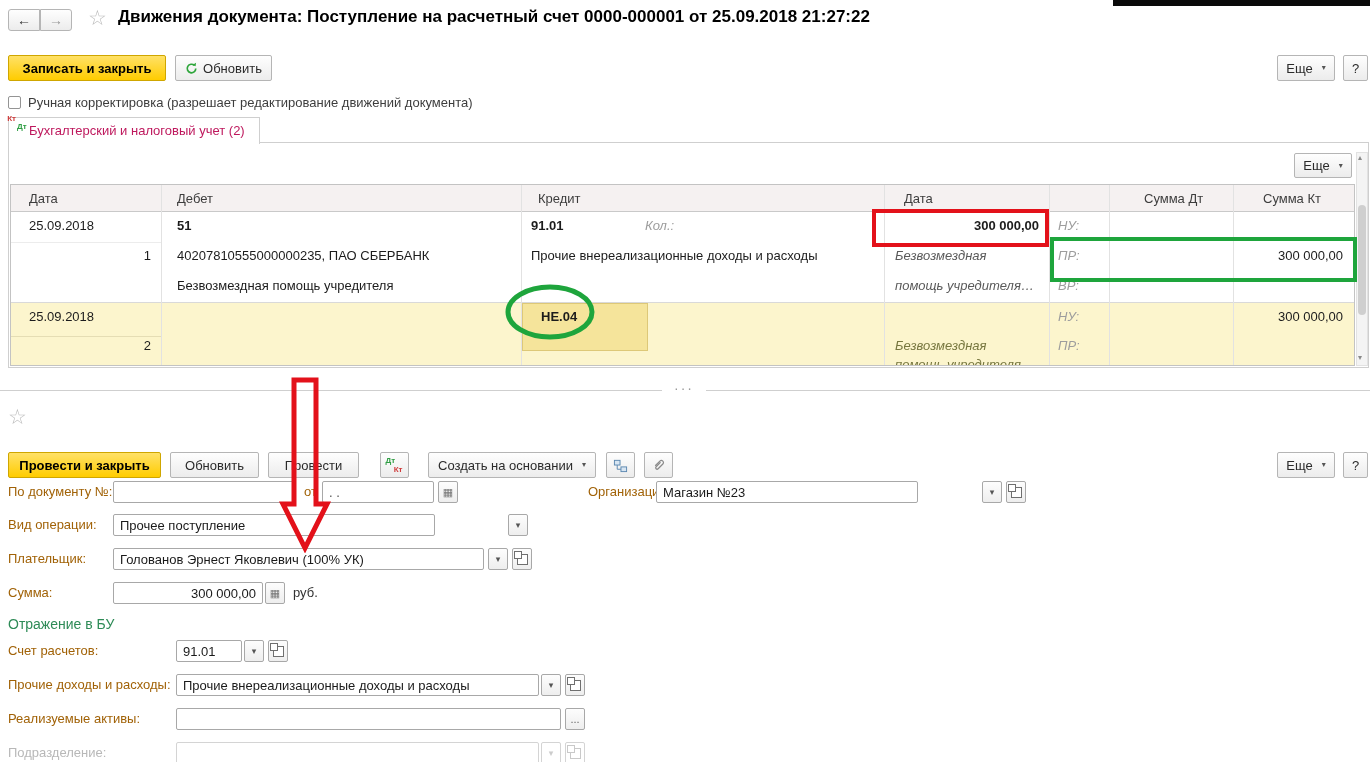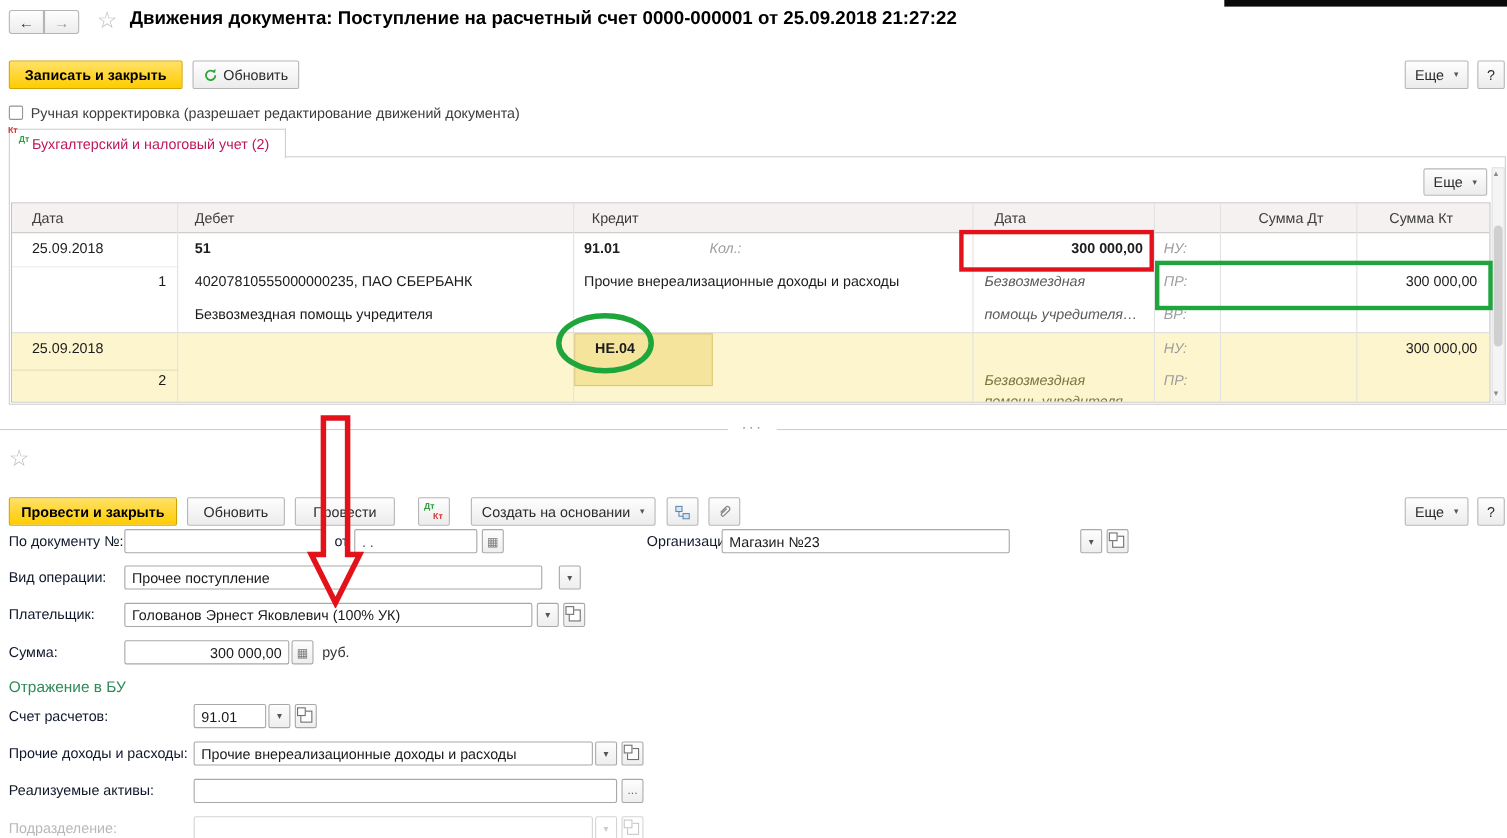--- a/index.html
+++ b/index.html
@@ -4,21 +4,21 @@
 <style>
   html,body{margin:0;padding:0;background:#fff}
   #screen{position:relative;width:1370px;height:762px;background:#fff;overflow:hidden;
           font-family:"Liberation Sans",sans-serif;font-size:13px;color:#1a1a1a}
   .ab{position:absolute;box-sizing:border-box}
   .title{font-size:17px;font-weight:700;color:#000;white-space:nowrap}
   .btn{display:flex;align-items:center;justify-content:center;gap:5px;border:1px solid #b5b5b5;
        border-radius:2px;background:linear-gradient(#fefefe,#ececec);font-size:13px;color:#2b2b2b;box-sizing:border-box;white-space:nowrap}
   .btn-y{background:linear-gradient(#ffe167,#ffcc00);border-color:#cfa600;font-weight:700;color:#000}
   .caret{font-size:8px;color:#555;margin-left:4px;line-height:1}
-  .lbl{font-size:13px;color:#0f172a;white-space:nowrap}
+  .lbl{font-size:13px;color:#a16207;white-space:nowrap}
   .fld{display:flex;align-items:center;border:1px solid #a8a8a8;border-radius:2px;background:#fff;height:22px;
        box-sizing:border-box;padding:0 6px;white-space:nowrap;overflow:hidden;font-size:13px;color:#1a1a1a}
   .mini{display:flex;align-items:center;justify-content:center;width:20px;height:22px;border:1px solid #a8a8a8;
         border-radius:2px;background:linear-gradient(#fdfdfd,#eeeeee);box-sizing:border-box;color:#555;font-size:9px}
   .dis{border-color:#d4d4d4 !important;color:#c2c2c2 !important;background:#fff !important}
   .openbox{position:relative;width:9px;height:9px;border:1px solid #6f6f6f;background:#fff}
   .openbox::before{content:"";position:absolute;left:-4px;top:-4px;width:6px;height:6px;border:1px solid #6f6f6f;background:#fff}
   .openbox.gray, .openbox.gray::before{border-color:#c9c9c9}
   .cb{width:13px;height:13px;border:1px solid #949494;border-radius:2px;background:#fff}
   .dtkt{position:relative;width:18px;height:17px;font-weight:700;font-size:8px;line-height:1}
@@ -181,21 +181,21 @@
   <span class="ab lbl" style="left:588px;top:484px">Организация:</span>
   <div class="ab fld" style="left:656px;top:481px;width:262px">Магазин №23</div>
   <div class="ab mini" style="left:982px;top:481px">
       <span>▾</span>
     </div>
   <div class="ab mini" style="left:1006px;top:481px">
       <span class="openbox"></span>
     </div>
 
   <span class="ab lbl" style="left:8px;top:517px">Вид операции:</span>
-  <div class="ab fld" style="left:113px;top:514px;width:380px">Прочее поступление</div>
+  <div class="ab fld" style="left:113px;top:514px;width:322px">Прочее поступление</div>
   <div class="ab mini" style="left:508px;top:514px">
       <span>▾</span>
     </div>
 
   <span class="ab lbl" style="left:8px;top:551px">Плательщик:</span>
   <div class="ab fld" style="left:113px;top:548px;width:371px">Голованов Эрнест Яковлевич (100% УК)</div>
   <div class="ab mini" style="left:488px;top:548px">
       <span>▾</span>
     </div>
   <div class="ab mini" style="left:512px;top:548px">

